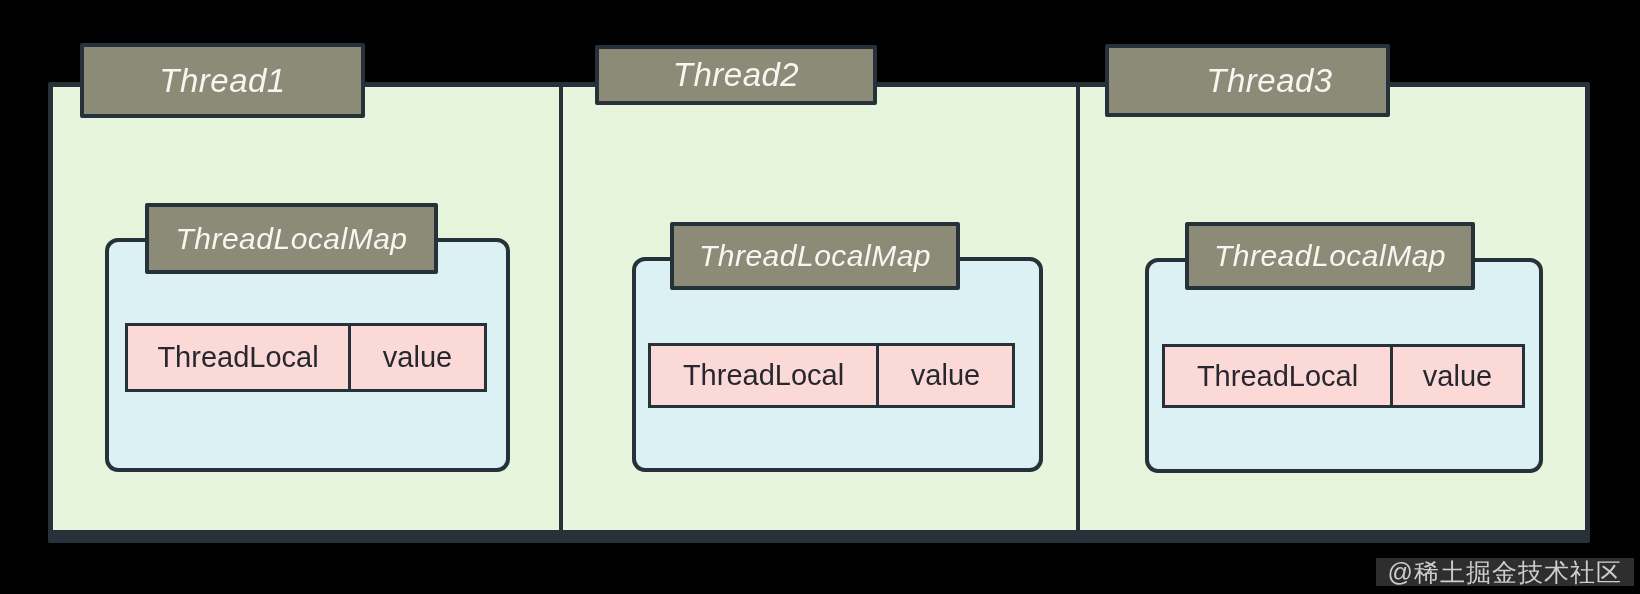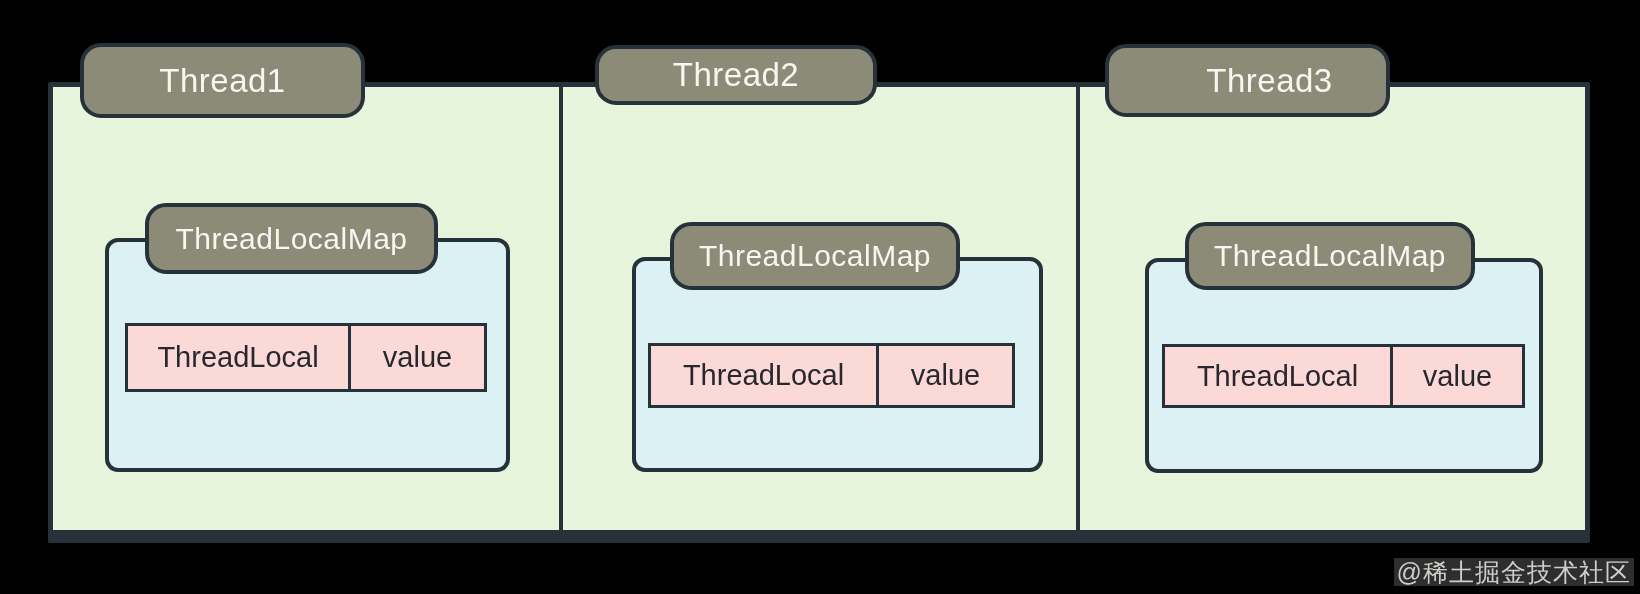--- a/index.html
+++ b/index.html
@@ -42,26 +42,27 @@
     background:var(--c-border);
   }
   .divider.d1{left:559px;}
   .divider.d2{left:1076px;}
 
   
   .tab{
     position:absolute;
     background:var(--c-tab);
     border:4px solid var(--c-border);
-    border-radius:21px;
+    border-radius:2px;
     box-sizing:border-box;
     color:var(--c-tab_text);
     display:flex;align-items:center;justify-content:center;
     font-weight:500;
     letter-spacing:0.5px;
+    font-style:italic;
   }
   .thread-tab{font-size:33px;z-index:5;}
   .tab.t1{left:80px;top:43px;width:285px;height:75px;}
   .tab.t2{left:595px;top:45px;width:282px;height:60px;}
   .tab.t3{left:1105px;top:44px;width:285px;height:73px;padding-left:44px;}
 
   .map-tab{font-size:30px;z-index:4;}
   .tab.m1{left:145px;top:203px;width:293px;height:71px;}
   .tab.m2{left:670px;top:222px;width:290px;height:68px;}
   .tab.m3{left:1185px;top:222px;width:290px;height:68px;}
@@ -103,21 +104,21 @@
   .p2 .cell.key{width:228px;} .p2 .cell.val{flex:1;}
   .p3 .cell.key{width:228px;} .p3 .cell.val{flex:1;}
 
   .watermark{
     position:absolute;
     right:6px;bottom:8px;
     color:var(--c-watermark_text);
     background:rgba(115,115,115,0.40);
     font-size:25px;
     line-height:1.05;
-    padding:1px 3px;
+    padding:1px 12px;
     letter-spacing:1px;
     z-index:6;
   }
 </style>
 </head>
 <body>
 
 <div class="stage">
 
   <div class="panel"></div>

